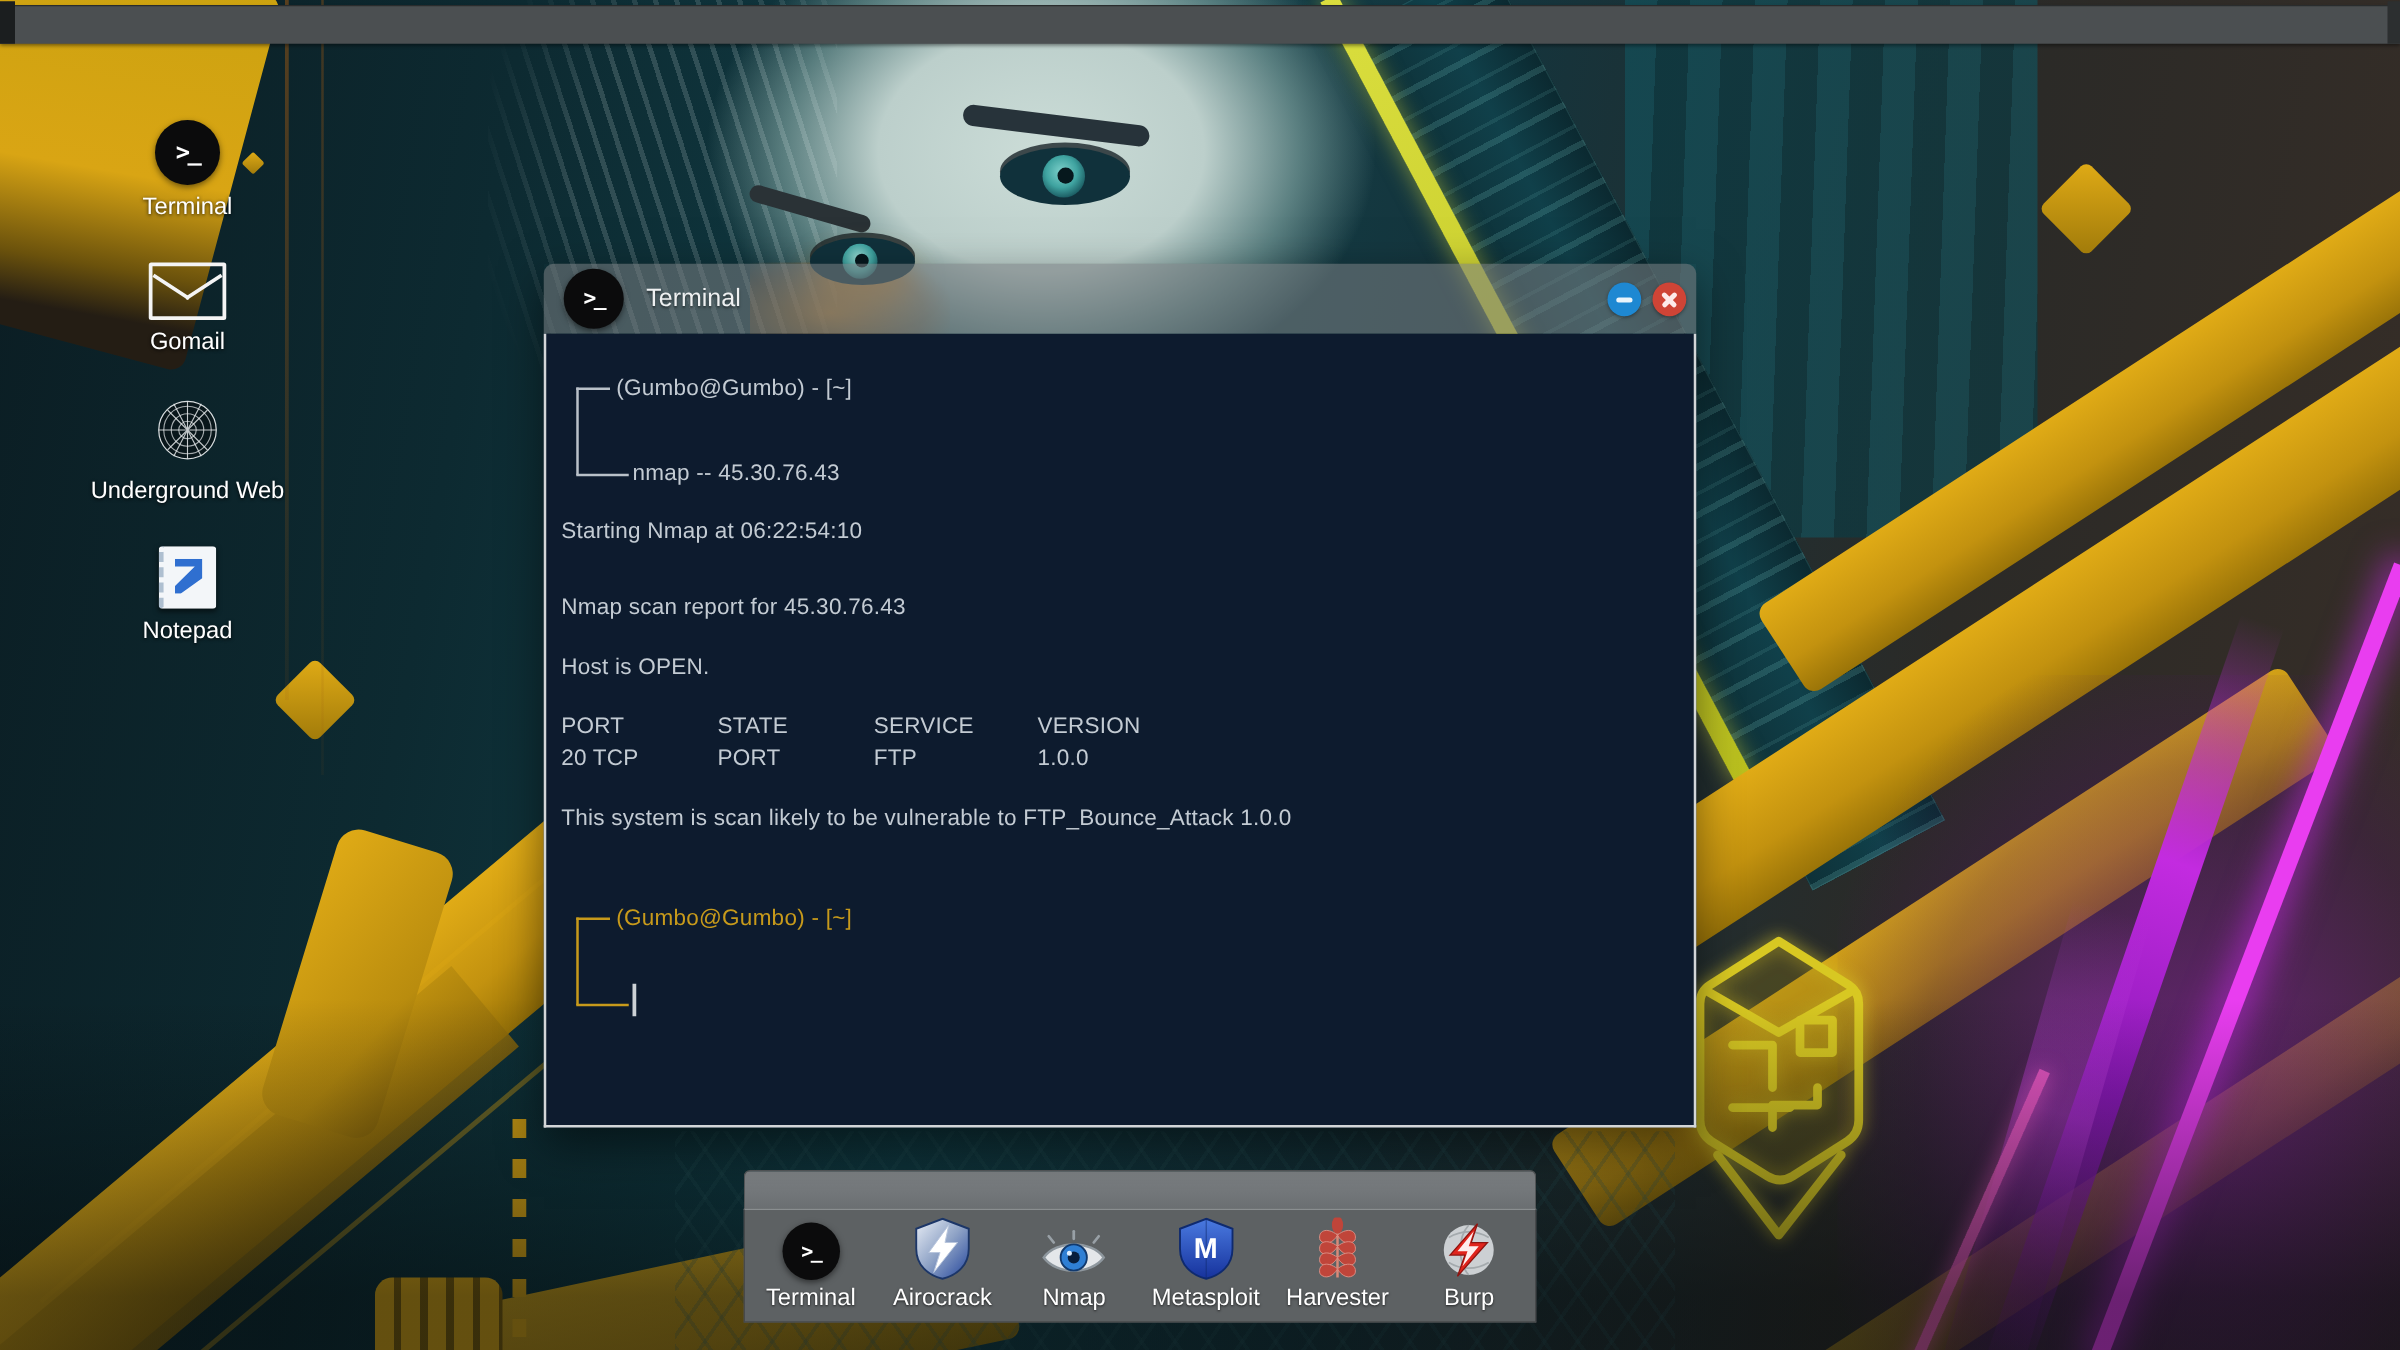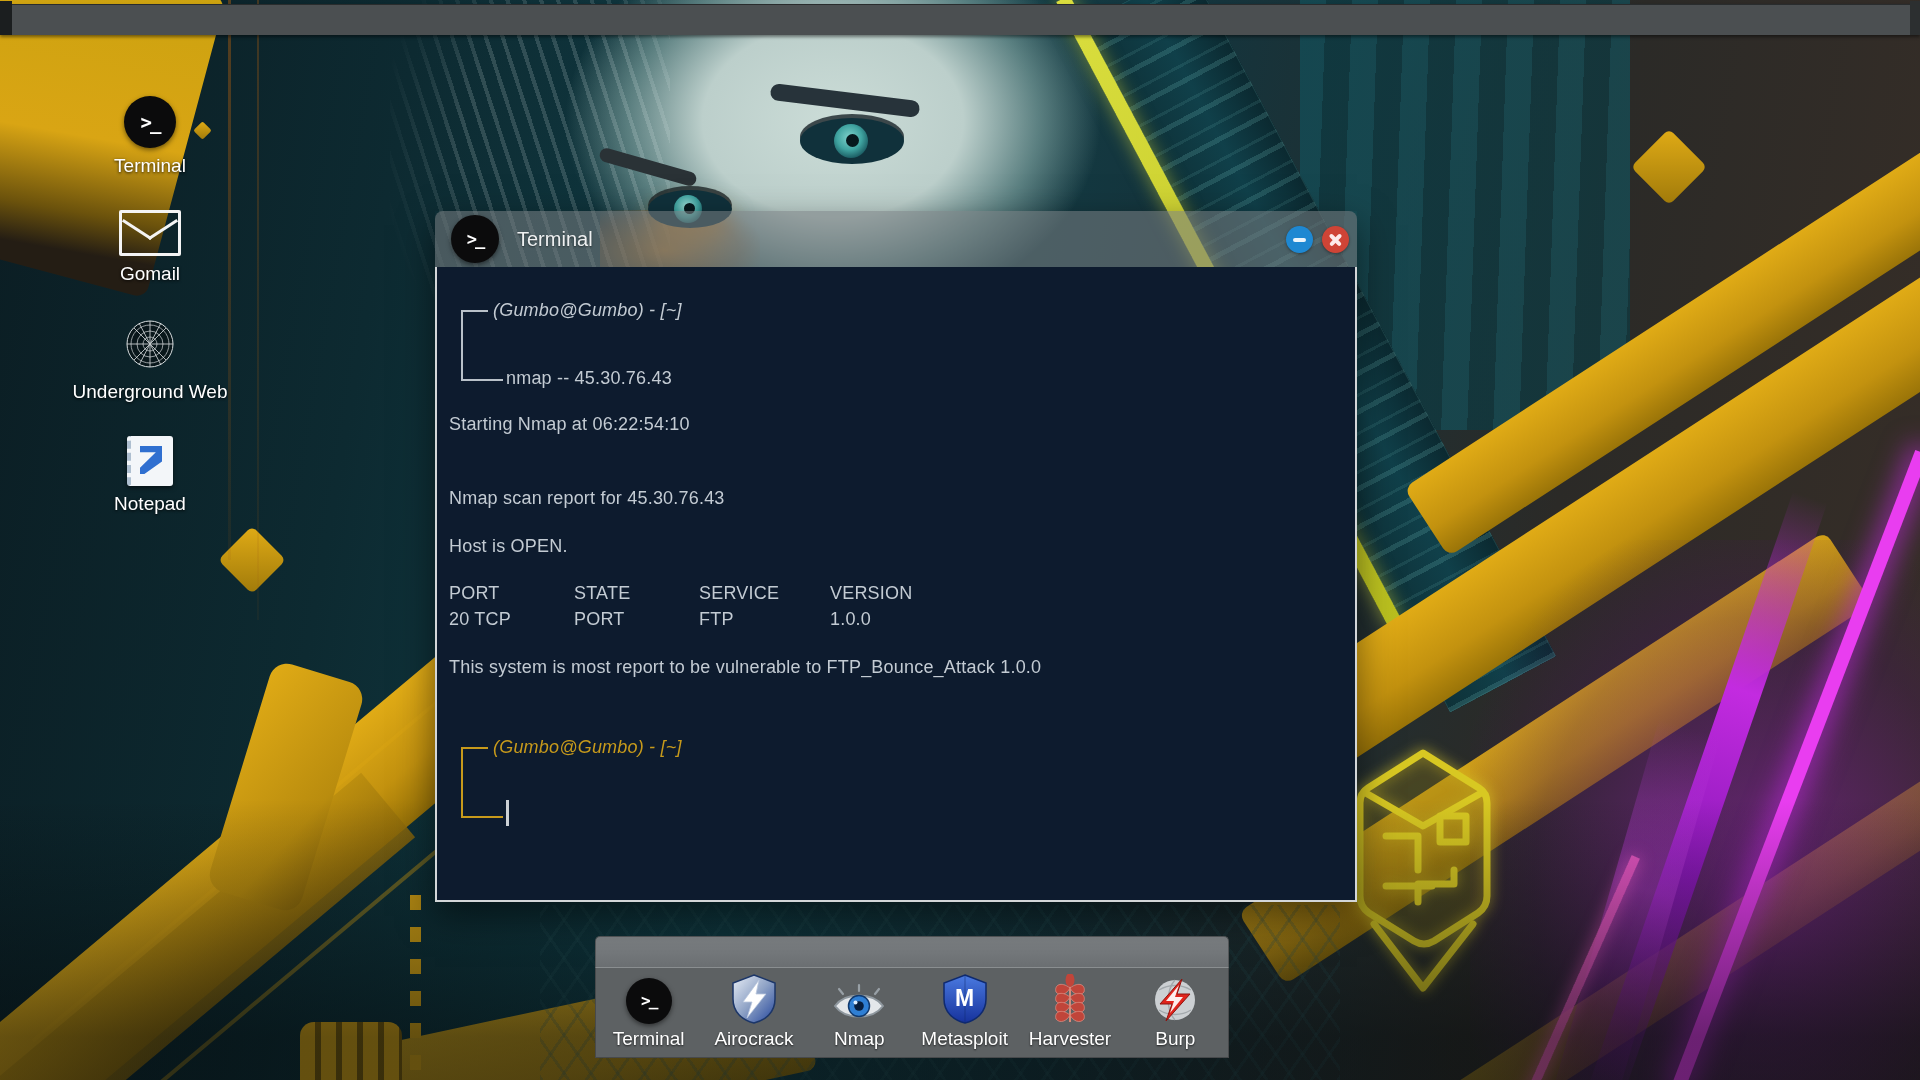--- a/index.html
+++ b/index.html
@@ -126,24 +126,24 @@
   .btn-close::before{transform:rotate(45deg);}
   .btn-close::after{transform:rotate(-45deg);}
   .term-body{position:absolute;left:0;top:56px;right:0;bottom:0;background:#0d1b2e;
     border:2px solid #d3d6d8;border-top:none;box-sizing:border-box;
     color:#c3cbd3;font-size:18px;letter-spacing:.2px;padding:32px 18px 0 12px;overflow:hidden;cursor:text;}
   .t-prompt{position:relative;height:88px;}
   .tree{position:absolute;background:#b9c1c9;}
   .tree-v{left:12px;top:11px;width:1.5px;height:70px;}
   .tree-ht{left:12px;top:11px;width:27px;height:1.5px;}
   .tree-hb{left:12px;top:80px;width:42px;height:1.5px;}
-  .p-user{position:absolute;left:44px;top:1px;font-style:italic;}
+  .p-user{position:absolute;left:44px;top:1px;}
   .p-cmd{position:absolute;left:57px;top:69px;}
   .t-line{height:22px;line-height:22px;}
-  .m26{margin-top:26px;} .m52{margin-top:52px;} .m58{margin-top:58px;}
+  .m26{margin-top:26px;} .m52{margin-top:39px;} .m58{margin-top:58px;}
   .t-table{display:grid;grid-template-columns:125px 125px 131px auto;row-gap:5px;margin-top:26px;}
   .t-prompt.orange .tree{background:#c79a1b;}
   .t-prompt.orange .p-user{color:#c79a1b;}
   .t-cursor{position:absolute;left:57px;top:64px;width:3px;height:26px;background:#ccd1d5;}
 
   
   .dock-backwin{position:absolute;left:595px;top:936px;width:632px;height:31px;z-index:6;
     background:linear-gradient(180deg,#7d8184,#6b6f72);border:1px solid #545759;border-bottom:none;border-radius:5px 5px 0 0;}
   .dock{position:absolute;left:595px;top:967px;width:632px;height:89px;z-index:7;background:#5d6163;
     border:1px solid #47494b;border-top:1px solid #8a8e90;display:flex;justify-content:space-around;align-items:center;}
@@ -282,21 +282,21 @@
         <span>PORT</span>
         <span>STATE</span>
         <span>SERVICE</span>
         <span>VERSION</span>
         <span>20 TCP</span>
         <span>PORT</span>
         <span>FTP</span>
         <span>1.0.0</span>
       </div>
 
-      <div class="t-line m26">This system is most report to be vulnerable to FTP_Bounce_Attack 1.0.0</div>
+      <div class="t-line m26">This system is scan likely to be vulnerable to FTP_Bounce_Attack 1.0.0</div>
 
       <div class="t-prompt orange m58">
         <span class="tree tree-ht"></span>
           <span class="tree tree-v"></span>
           <span class="tree tree-hb"></span>
         <div class="p-user">(Gumbo@Gumbo) - [~]</div>
         <span class="t-cursor"></span>
       </div>
 
     </div>

